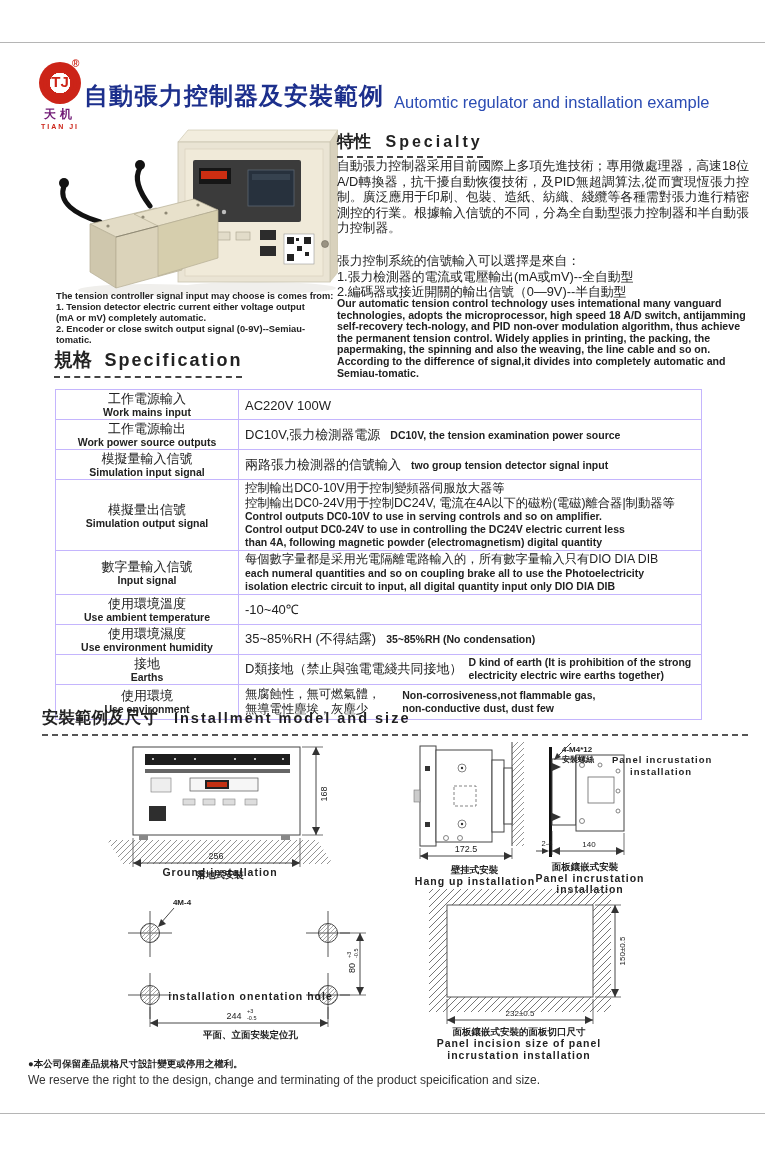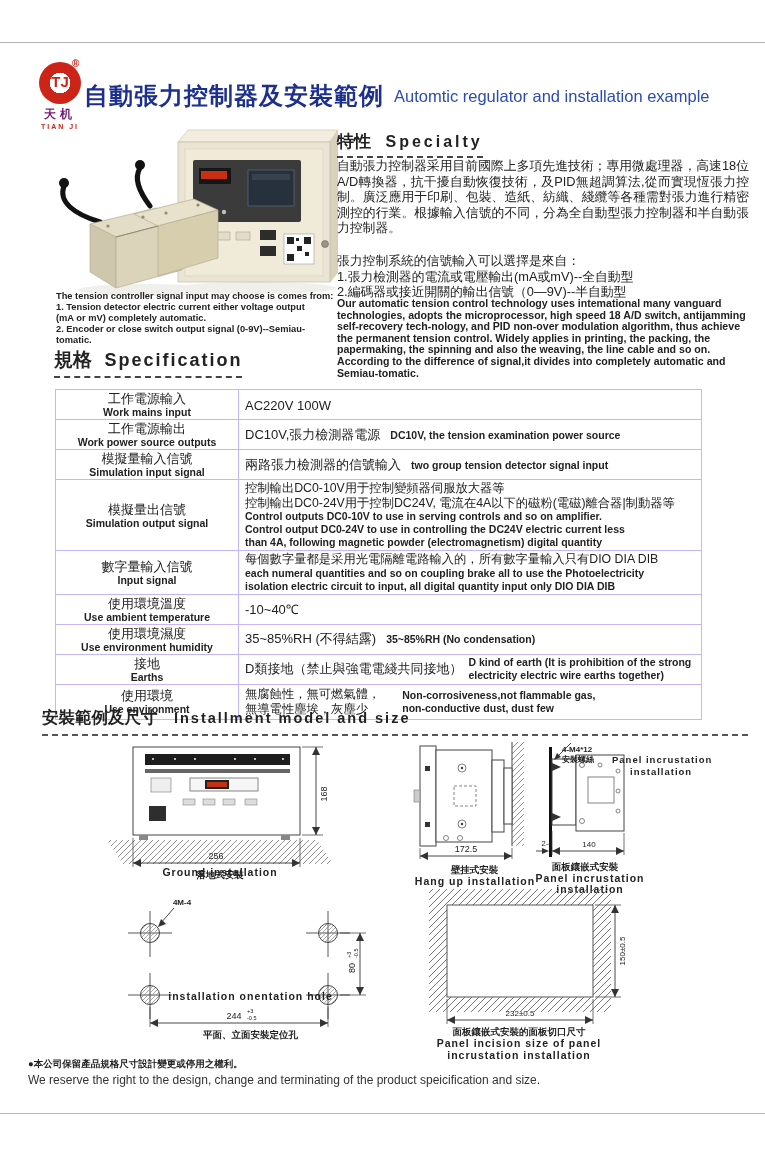--- a/index.html
+++ b/index.html
@@ -10,21 +10,21 @@
   
   .logo{position:absolute;left:30px;top:62px;width:60px;text-align:center;}
   .gear{position:relative;width:42px;height:42px;margin:0 auto;border-radius:50%;
         background:radial-gradient(circle at 50% 50%, #ffffff 0 34%, #cc2418 35% 100%);}
   .gear::before{content:"";position:absolute;inset:4px;border-radius:50%;border:3px solid #cc2418;}
   .gear .tjtxt{position:absolute;left:0;top:11px;width:100%;text-align:center;
         font-weight:bold;font-size:15px;color:#cc2418;letter-spacing:0;}
   .reg{position:absolute;left:72px;top:58px;font-size:10px;color:#cc2418;font-weight:bold;}
   .logoname-zh{margin-top:2px;font-size:12px;color:#701a75;font-weight:bold;letter-spacing:4px;}
   .logoname-en{font-size:7px;color:#cc2418;font-weight:bold;letter-spacing:2px;}
-  .titlerow{position:absolute;left:84px;top:80px;display:flex;align-items:center;gap:10px;white-space:nowrap;}
+  .titlerow{position:absolute;left:84px;top:80px;display:flex;align-items:flex-end;gap:10px;white-space:nowrap;}
   .title-zh{font-size:24px;font-weight:bold;color:#1c2f8c;letter-spacing:1px;}
   .title-en{font-size:16.5px;color:#2b4cb3;font-weight:500;}
   
   .dashhead{display:inline-block;border-bottom:2px dashed #444;padding-bottom:3px;white-space:nowrap;}
   .h-zh{font-weight:bold;font-size:17px;}
   .h-en{font-weight:bold;font-size:16px;letter-spacing:3px;margin-left:10px;}
   .spec-h-zh{font-weight:bold;font-size:19px;}
   .spec-h-en{font-weight:bold;font-size:18px;letter-spacing:2px;margin-left:8px;}
   
   .col-r{position:absolute;left:337px;width:412px;}

